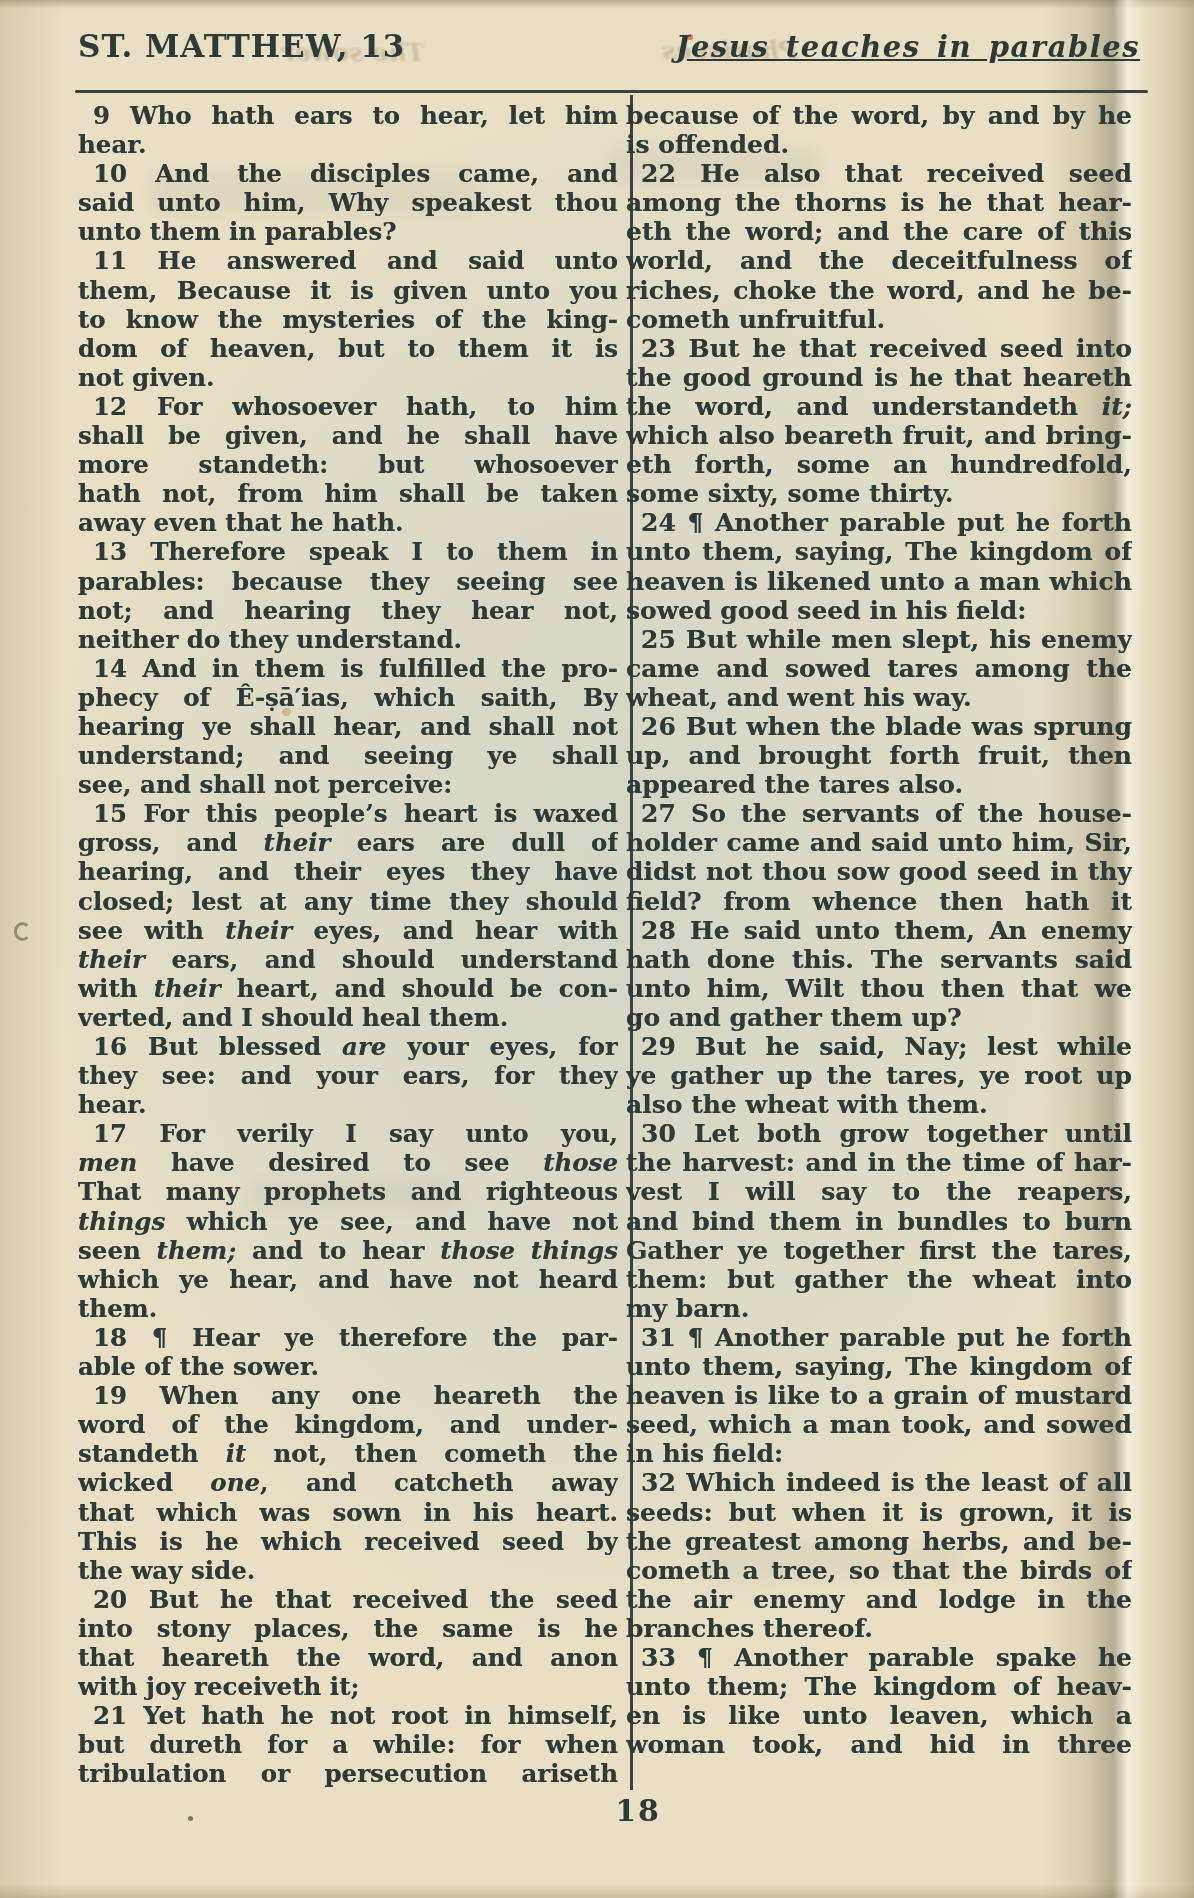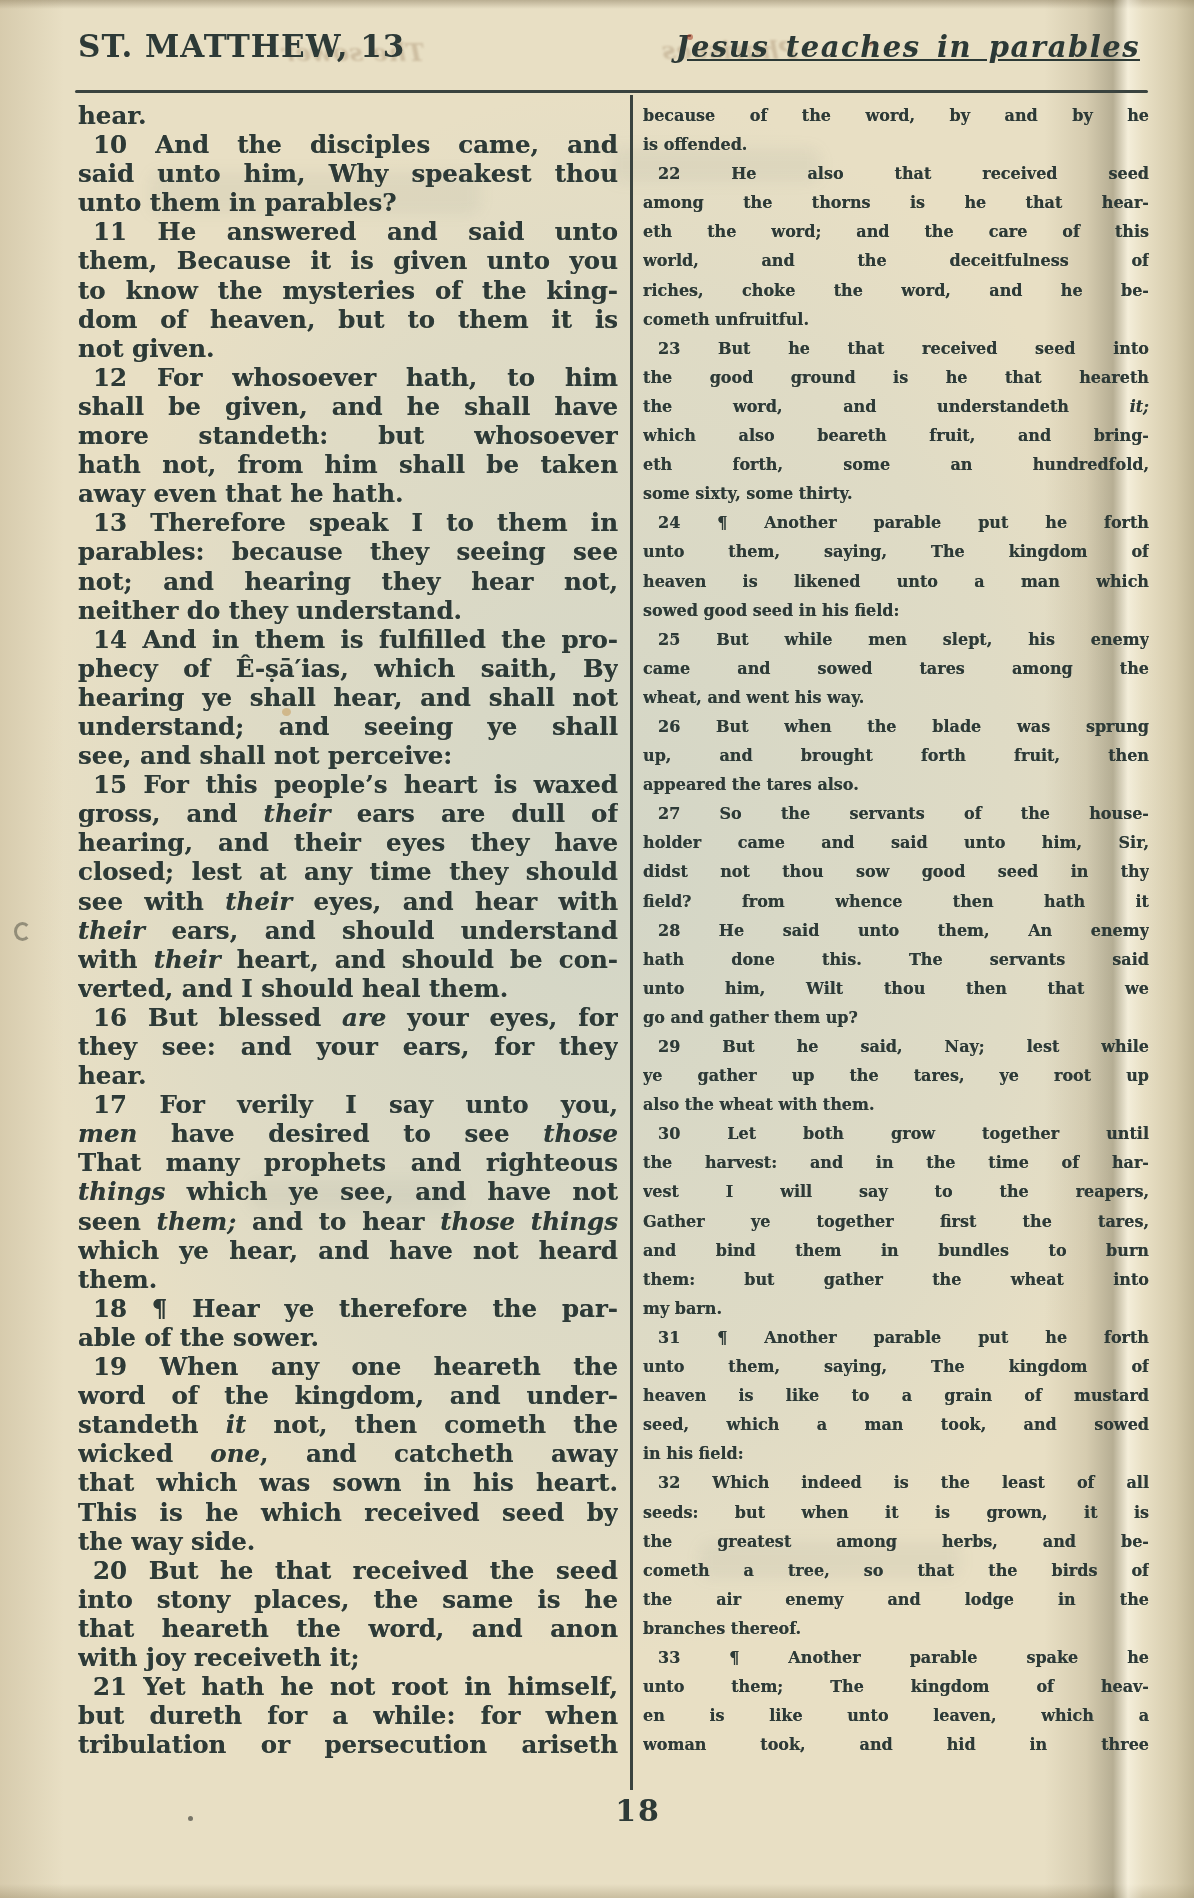--- a/index.html
+++ b/index.html
@@ -41,21 +41,21 @@
     letter-spacing:1.5px;word-spacing:5px;color:#2c3936;text-decoration:underline;}
 
   .rule{position:absolute;left:75px;top:90px;width:1073px;height:3px;
     background:#3a433f;border-radius:2px;}
   .divider{position:absolute;left:630px;top:95px;width:3px;height:1695px;
     background:#3a433f;}
 
   .col{position:absolute;top:101px;font-weight:bold;
     text-shadow:0 0 0.5px rgba(45,58,55,.65);}
   #col-left{left:78px;width:540px;font-size:24.5px;}
-  #col-right{left:643px;width:506px;font-size:16px;}
+  #col-right{left:626px;width:506px;font-size:25px;}
   .line{height:29.1px;line-height:29.1px;overflow:hidden;
     text-align:justify;text-align-last:justify;}
   .line.vend{text-align-last:left;}
   .line.vstart{text-indent:15px;}
   .line i{font-style:italic;}
 
   .page-number{position:absolute;left:0;top:1793px;width:1276px;
     text-align:center;font-size:30px;font-weight:bold;letter-spacing:2px;}
 
   
@@ -97,20 +97,21 @@
 
   <div class="header">
     <span class="book-title">ST. MATTHEW, 13</span>
     <span class="running-head">Jesus teaches in parables</span>
   </div>
 
   <div class="rule"></div>
   <div class="divider"></div>
 
   <div class="col" id="col-left">
+      <div class="line vstart"><span>9 Who hath ears to hear, let him</span></div>
       <div class="line vend"><span>hear.</span></div>
       <div class="line vstart"><span>10 And the disciples came, and</span></div>
       <div class="line"><span>said unto him, Why speakest thou</span></div>
       <div class="line vend"><span>unto them in parables?</span></div>
       <div class="line vstart"><span>11 He answered and said unto</span></div>
       <div class="line"><span>them, Because it is given unto you</span></div>
       <div class="line"><span>to know the mysteries of the king-</span></div>
       <div class="line"><span>dom of heaven, but to them it is</span></div>
       <div class="line vend"><span>not given.</span></div>
       <div class="line vstart"><span>12 For whosoever hath, to him</span></div>
@@ -194,22 +195,22 @@
       <div class="line vstart"><span>28 He said unto them, An enemy</span></div>
       <div class="line"><span>hath done this. The servants said</span></div>
       <div class="line"><span>unto him, Wilt thou then that we</span></div>
       <div class="line vend"><span>go and gather them up?</span></div>
       <div class="line vstart"><span>29 But he said, Nay; lest while</span></div>
       <div class="line"><span>ye gather up the tares, ye root up</span></div>
       <div class="line vend"><span>also the wheat with them.</span></div>
       <div class="line vstart"><span>30 Let both grow together until</span></div>
       <div class="line"><span>the harvest: and in the time of har-</span></div>
       <div class="line"><span>vest I will say to the reapers,</span></div>
+      <div class="line"><span>and bind them in bundles to burn</span></div>
       <div class="line"><span>Gather ye together first the tares,</span></div>
-      <div class="line"><span>and bind them in bundles to burn</span></div>
       <div class="line"><span>them: but gather the wheat into</span></div>
       <div class="line vend"><span>my barn.</span></div>
       <div class="line vstart"><span>31 ¶ Another parable put he forth</span></div>
       <div class="line"><span>unto them, saying, The kingdom of</span></div>
       <div class="line"><span>heaven is like to a grain of mustard</span></div>
       <div class="line"><span>seed, which a man took, and sowed</span></div>
       <div class="line vend"><span>in his field:</span></div>
       <div class="line vstart"><span>32 Which indeed is the least of all</span></div>
       <div class="line"><span>seeds: but when it is grown, it is</span></div>
       <div class="line"><span>the greatest among herbs, and be-</span></div>

